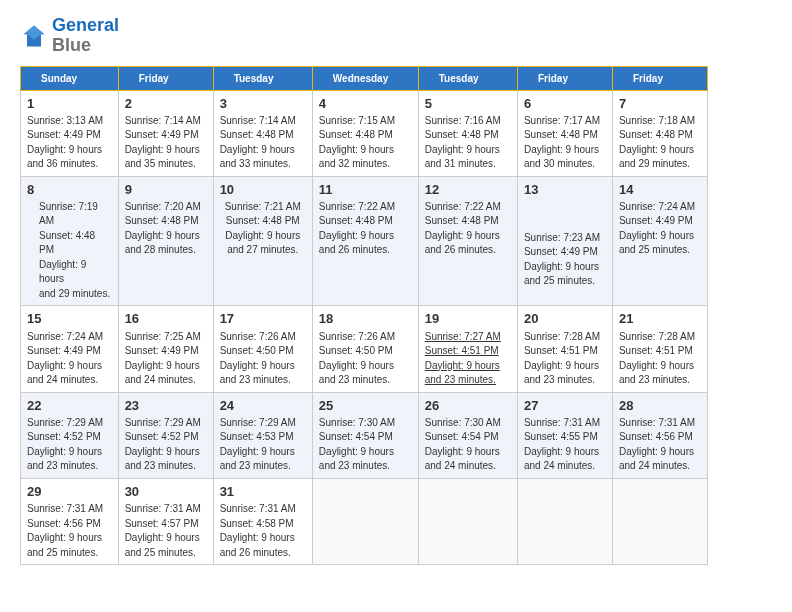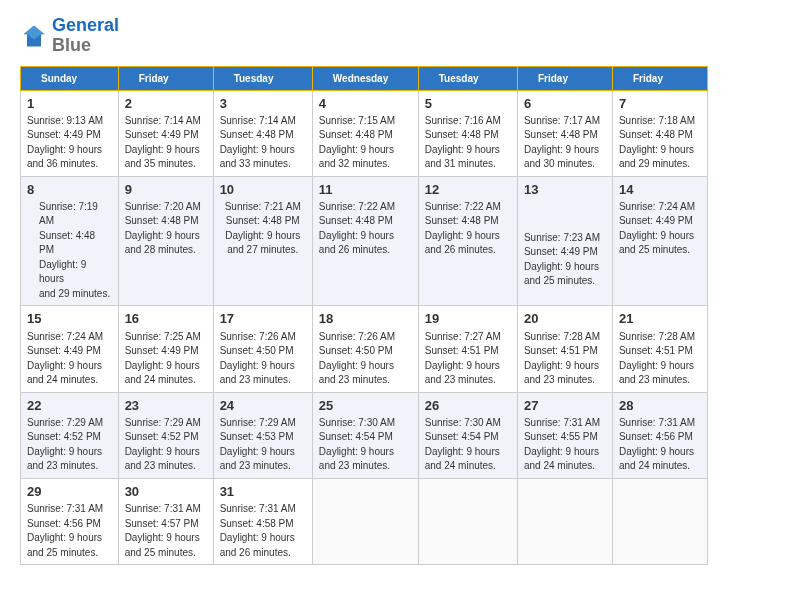--- a/index.html
+++ b/index.html
@@ -124,21 +124,21 @@
           <th>Wednesday</th>
           <th>Tuesday</th>
           <th>Friday</th>
           <th>Friday</th>
         </tr>
     </thead>
     <tbody id="calendar-body">
     <tr>
           <td>
             <span class="day-num">1</span>
-            <div class="cell-text" style="white-space: pre-line;">Sunrise: 9:13 AM
+            <div class="cell-text" style="white-space: pre-line;">Sunrise: 3:13 AM
 Sunset: 4:49 PM
 Daylight: 9 hours
 and 36 minutes.</div>
           </td>
           <td>
             <span class="day-num">2</span>
             <div class="cell-text" style="white-space: pre-line;">Sunrise: 7:14 AM
 Sunset: 4:49 PM
 Daylight: 9 hours
 and 35 minutes.</div>
@@ -254,21 +254,21 @@
           </td>
           <td>
             <span class="day-num">18</span>
             <div class="cell-text" style="white-space: pre-line;">Sunrise: 7:26 AM
 Sunset: 4:50 PM
 Daylight: 9 hours
 and 23 minutes.</div>
           </td>
           <td>
             <span class="day-num">19</span>
-            <div class="cell-text" style="white-space: pre-line;">Sunrise: 7:27 AM
+            <div class="cell-text" style="white-space: pre-line; text-decoration: underline;">Sunrise: 7:27 AM
 Sunset: 4:51 PM
 Daylight: 9 hours
 and 23 minutes.</div>
           </td>
           <td>
             <span class="day-num">20</span>
             <div class="cell-text" style="white-space: pre-line;">Sunrise: 7:28 AM
 Sunset: 4:51 PM
 Daylight: 9 hours
 and 23 minutes.</div>

